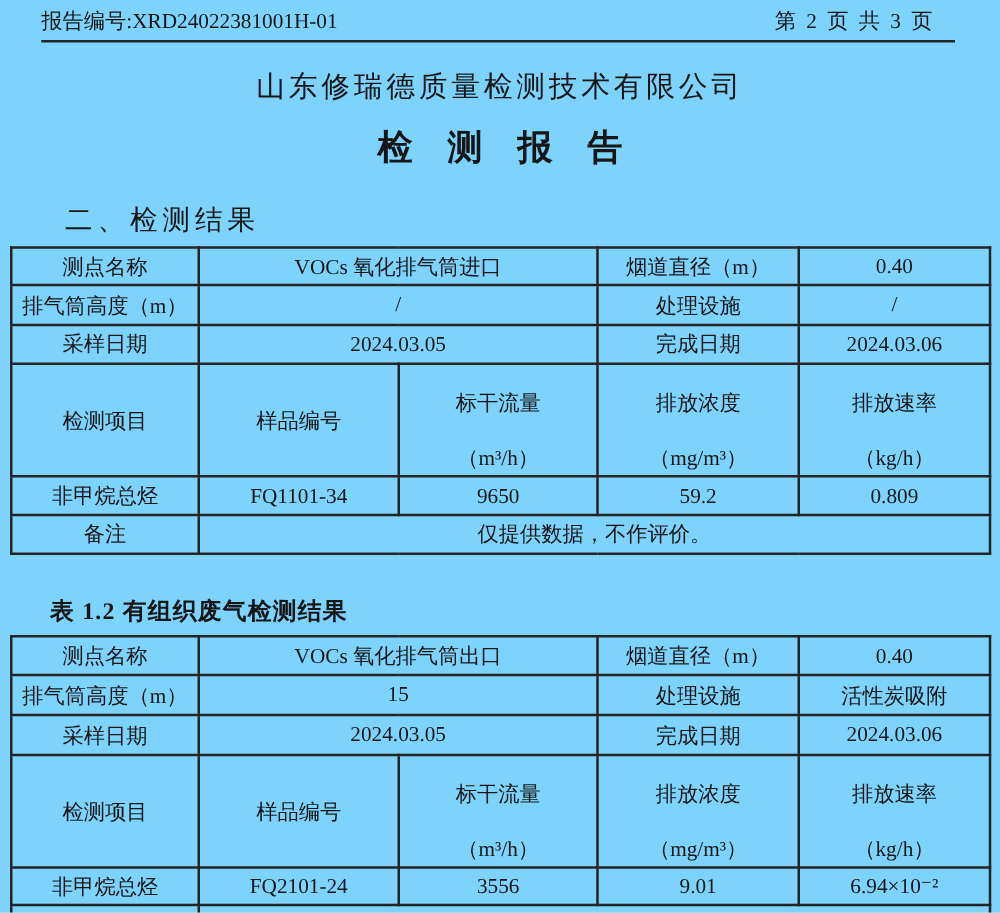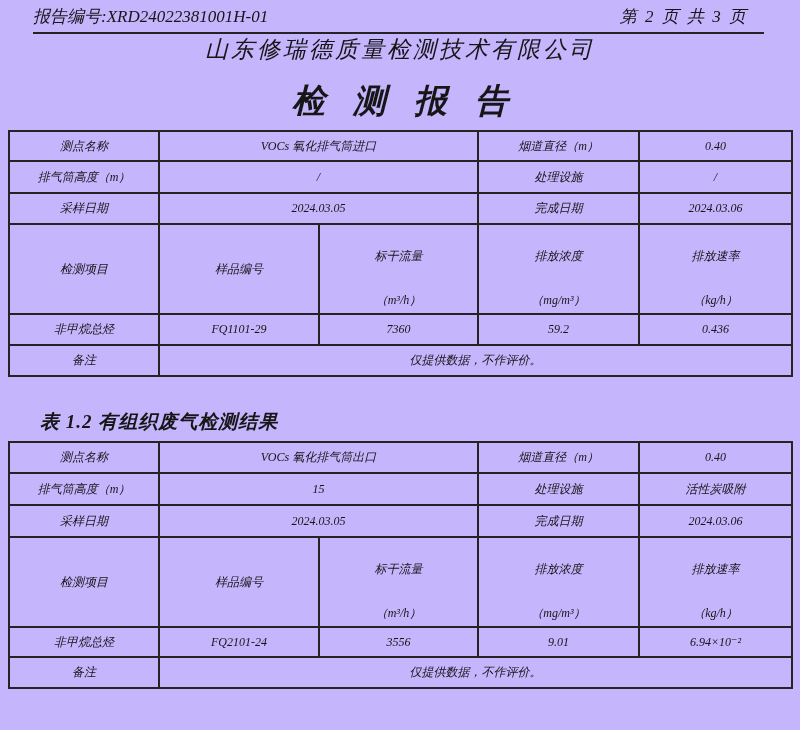--- a/index.html
+++ b/index.html
@@ -6,43 +6,43 @@
   html, body { width: 800px; }
   body {
     font-family: "Liberation Serif", "DejaVu Serif", serif;
     background: #ffffff;
     color: #161616;
   }
   .page {
     position: relative;
     width: 800px;
     height: 730px;
-    background: #c4b5fd;
+    background: #7dd3fc;
     overflow: hidden;
-    font-style: italic;
   }
   .hdr {
     display: flex;
     justify-content: space-between;
     align-items: flex-start;
     margin: 0 36px 0 33px;
     padding: 5px 0 4px 0;
     border-bottom: 2px solid #242424;
     font-size: 17px;
   }
   .hdr .pg { padding-right: 16px; letter-spacing: 2px; }
   .company {
+    margin-top: 20px;
     text-align: center;
     font-size: 23px;
     letter-spacing: 3px;
   }
   .rtitle {
     margin-top: 14px;
     text-align: center;
-    font-size: 33px;
+    font-size: 28px;
     font-weight: bold;
     letter-spacing: 28px;
     padding-left: 28px;
     white-space: nowrap;
   }
   .section {
     margin: 24px 0 0 52px;
     font-size: 22px;
     letter-spacing: 4px;
   }
@@ -51,21 +51,21 @@
     font-size: 19px;
     font-weight: bold;
     letter-spacing: 1px;
   }
   .tcaption.second { margin-top: 32px; }
   table.rpt {
     margin: 6px 0 0 8px;
     border-collapse: collapse;
     table-layout: fixed;
     width: 783px;
-    font-size: 12px;
+    font-size: 17px;
   }
   table.rpt td {
     border: 2px solid #242424;
     text-align: center;
     vertical-align: middle;
     padding: 0 2px;
     overflow: hidden;
     white-space: nowrap;
   }
   col.c1 { width: 150px; }
@@ -84,20 +84,21 @@
 
 <div class="page">
 
   <div class="hdr">
     <span>报告编号:XRD24022381001H-01</span>
     <span class="pg">第 2 页 共 3 页</span>
   </div>
 
   <div class="company">山东修瑞德质量检测技术有限公司</div>
   <div class="rtitle">检测报告</div>
+  <div class="section">二、检测结果</div>
 
   <table class="rpt">
     <colgroup>
         <col class="c1">
         <col class="c2">
         <col class="c3">
         <col class="c4">
         <col class="c5">
       </colgroup>
     <tbody>
@@ -130,24 +131,24 @@
           <div>排放浓度</div>
           <div>（mg/m³）</div>
         </td>
         <td class="unit-cell">
           <div>排放速率</div>
           <div>（kg/h）</div>
         </td>
       </tr>
       <tr class="h31">
         <td>非甲烷总烃</td>
-        <td>FQ1101-29</td>
-        <td>7360</td>
+        <td>FQ1101-34</td>
+        <td>9650</td>
         <td>59.2</td>
-        <td>0.436</td>
+        <td>0.809</td>
       </tr>
       <tr class="h31">
         <td>备注</td>
         <td colspan="4">仅提供数据，不作评价。</td>
       </tr>
     </tbody>
   </table>
 
   <div class="tcaption second">表 1.2 有组织废气检测结果</div>
   <table class="rpt">

